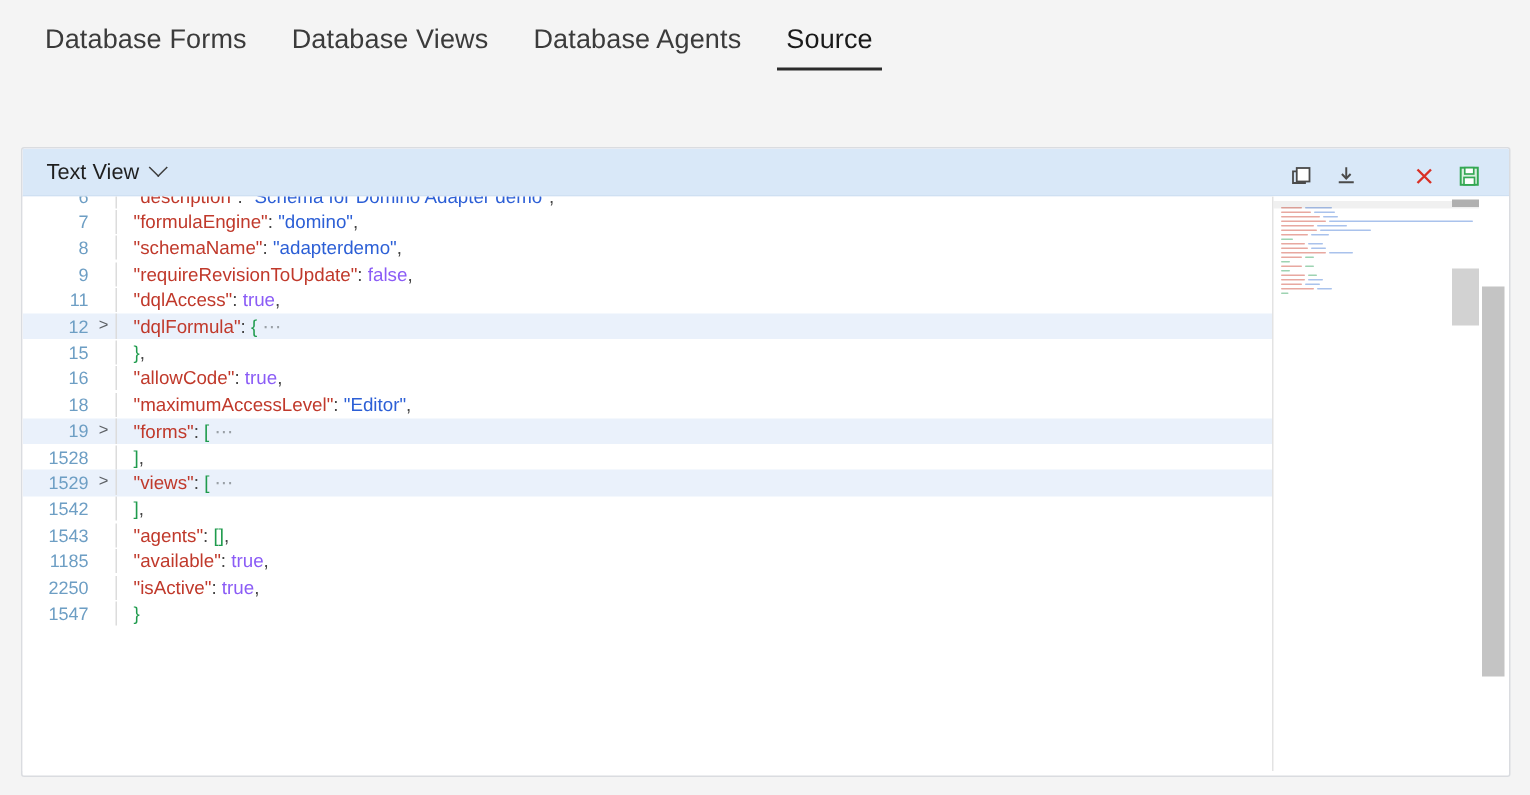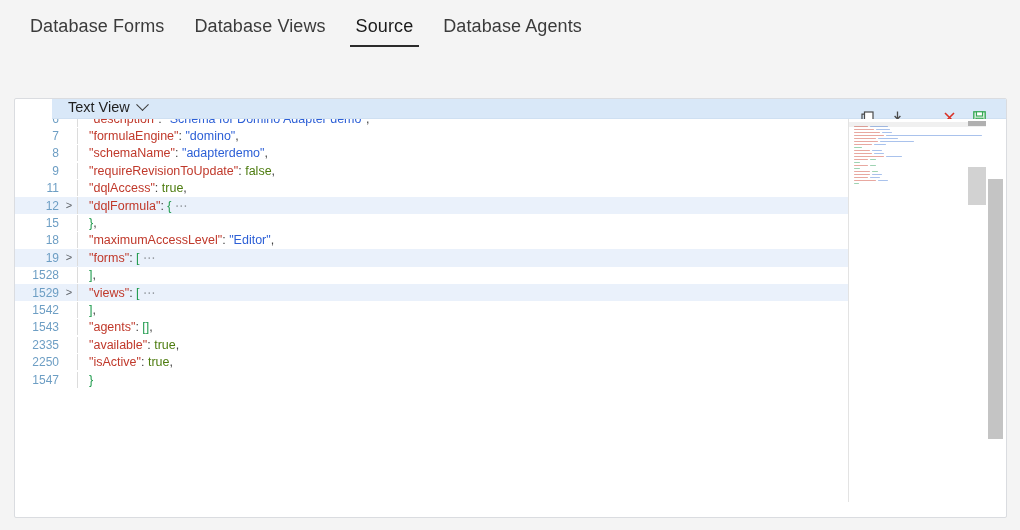--- a/index.html
+++ b/index.html
@@ -45,26 +45,25 @@
     left: 14px; top: 98px;
     width: 993px; height: 420px;
     background: #ffffff;
     border: 1px solid #dadce0;
     border-radius: 2px;
     overflow: hidden;
   }
 
   .editor-toolbar {
     position: relative;
-    height: 20px;
+    height: 32px;
     background: #d9e8f8;
     border-bottom: 1px solid #cfe0f2;
     display: flex;
-    align-items: flex-start;
-    margin-left: 37px;
+    align-items: center;
   }
   .view-select {
     display: flex;
     align-items: center;
     gap: 8px;
     margin-left: 16px;
     font-size: 14.5px;
     color: #1f1f1f;
     cursor: pointer;
   }
@@ -140,21 +139,21 @@
   }
   .code-text::before {
     content: "";
     position: absolute;
     left: 0; top: -1px; bottom: -1px;
     width: 1px;
     background: #dcdcdc;
   }
   .k  { color: #c0392b; }   
   .s  { color: #2c5fd6; }   
-  .b  { color: #4d7c0f; }   
+  .b  { color: #8b5cf6; }   
   .p  { color: #444444; }   
   .br { color: #1f9b4d; }   
   .el { color: #9aa0a6; }   
 
   
   .minimap {
     position: absolute;
     right: 20px; top: 0;
     width: 138px; height: 383px;
     background: #ffffff;
@@ -203,26 +202,26 @@
 </head>
 <body>
 
 <div class="tabbar">
   <div class="tab">
     <span>Database Forms</span>
   </div>
   <div class="tab">
     <span>Database Views</span>
   </div>
+  <div class="tab">
+    <span>Database Agents</span>
+  </div>
   <div class="tab active">
     <span>Source</span>
     <span class="tab-underline"></span>
-  </div>
-  <div class="tab">
-    <span>Database Agents</span>
   </div>
 </div>
 
 <div class="editor-card">
 
   <div class="editor-toolbar">
     <div class="view-select">
       <span>Text View</span>
       <span class="chev"></span>
     </div>
@@ -261,27 +260,28 @@
 
     <div class="code-area">
       <div class="code-lines" id="code-lines">
           <div class="line"><span class="ln">6</span><span class="fold"></span><span class="code-text"><span class="k">"description"</span><span class="p">: </span><span class="s">"Schema for Domino Adapter demo"</span><span class="p">,</span></span></div>
           <div class="line"><span class="ln">7</span><span class="fold"></span><span class="code-text"><span class="k">"formulaEngine"</span><span class="p">: </span><span class="s">"domino"</span><span class="p">,</span></span></div>
           <div class="line"><span class="ln">8</span><span class="fold"></span><span class="code-text"><span class="k">"schemaName"</span><span class="p">: </span><span class="s">"adapterdemo"</span><span class="p">,</span></span></div>
           <div class="line"><span class="ln">9</span><span class="fold"></span><span class="code-text"><span class="k">"requireRevisionToUpdate"</span><span class="p">: </span><span class="b">false</span><span class="p">,</span></span></div>
           <div class="line"><span class="ln">11</span><span class="fold"></span><span class="code-text"><span class="k">"dqlAccess"</span><span class="p">: </span><span class="b">true</span><span class="p">,</span></span></div>
           <div class="line hl"><span class="ln">12</span><span class="fold">&gt;</span><span class="code-text"><span class="k">"dqlFormula"</span><span class="p">: </span><span class="br">{</span><span class="el"> ⋯</span></span></div>
           <div class="line"><span class="ln">15</span><span class="fold"></span><span class="code-text"><span class="br">}</span><span class="p">,</span></span></div>
+          <div class="line"><span class="ln">16</span><span class="fold"></span><span class="code-text"><span class="k">"allowCode"</span><span class="p">: </span><span class="b">true</span><span class="p">,</span></span></div>
           <div class="line"><span class="ln">18</span><span class="fold"></span><span class="code-text"><span class="k">"maximumAccessLevel"</span><span class="p">: </span><span class="s">"Editor"</span><span class="p">,</span></span></div>
           <div class="line hl"><span class="ln">19</span><span class="fold">&gt;</span><span class="code-text"><span class="k">"forms"</span><span class="p">: </span><span class="br">[</span><span class="el"> ⋯</span></span></div>
           <div class="line"><span class="ln">1528</span><span class="fold"></span><span class="code-text"><span class="br">]</span><span class="p">,</span></span></div>
           <div class="line hl"><span class="ln">1529</span><span class="fold">&gt;</span><span class="code-text"><span class="k">"views"</span><span class="p">: </span><span class="br">[</span><span class="el"> ⋯</span></span></div>
           <div class="line"><span class="ln">1542</span><span class="fold"></span><span class="code-text"><span class="br">]</span><span class="p">,</span></span></div>
           <div class="line"><span class="ln">1543</span><span class="fold"></span><span class="code-text"><span class="k">"agents"</span><span class="p">: </span><span class="br">[]</span><span class="p">,</span></span></div>
-          <div class="line"><span class="ln">2335</span><span class="fold"></span><span class="code-text"><span class="k">"available"</span><span class="p">: </span><span class="b">true</span><span class="p">,</span></span></div>
+          <div class="line"><span class="ln">1185</span><span class="fold"></span><span class="code-text"><span class="k">"available"</span><span class="p">: </span><span class="b">true</span><span class="p">,</span></span></div>
           <div class="line"><span class="ln">2250</span><span class="fold"></span><span class="code-text"><span class="k">"isActive"</span><span class="p">: </span><span class="b">true</span><span class="p">,</span></span></div>
           <div class="line"><span class="ln">1547</span><span class="fold"></span><span class="code-text"><span class="br">}</span></span></div>
         </div>
     </div>
 
     <div class="minimap">
       <div class="mini-inner" id="mini-inner">
           <div class="mrow">
             <div class="mseg mred" style="width: 14px;"></div>
             <div class="mseg mblue" style="width: 18px;"></div>

